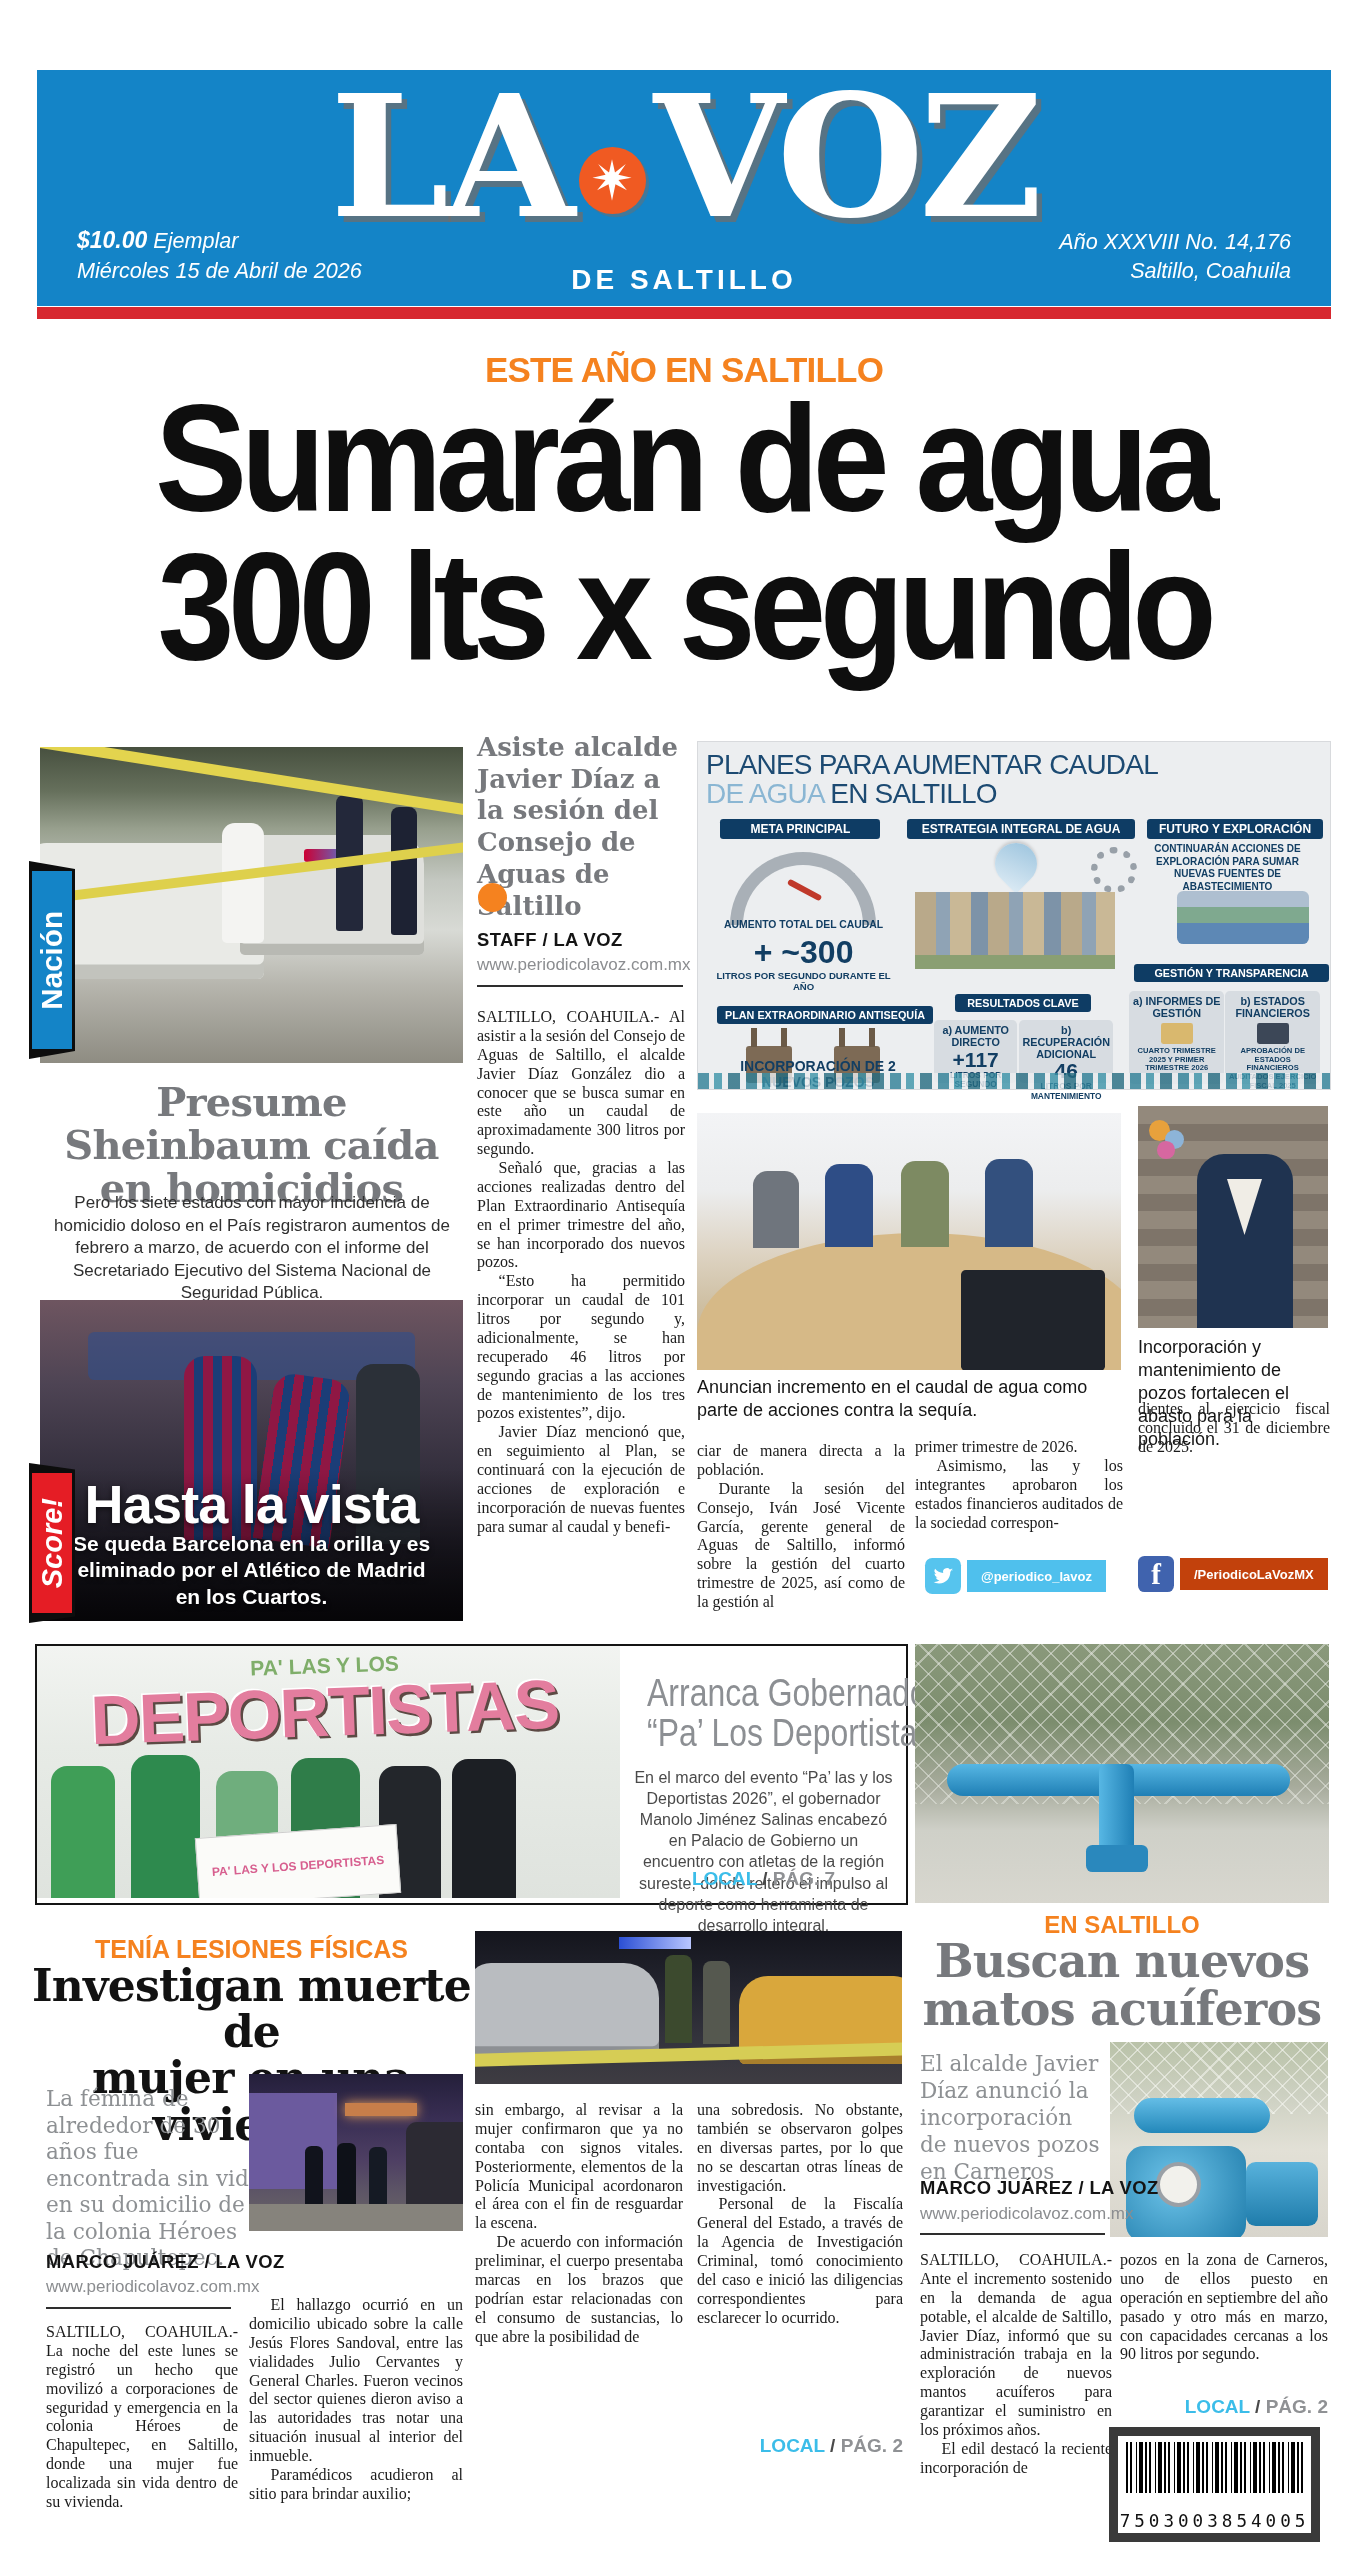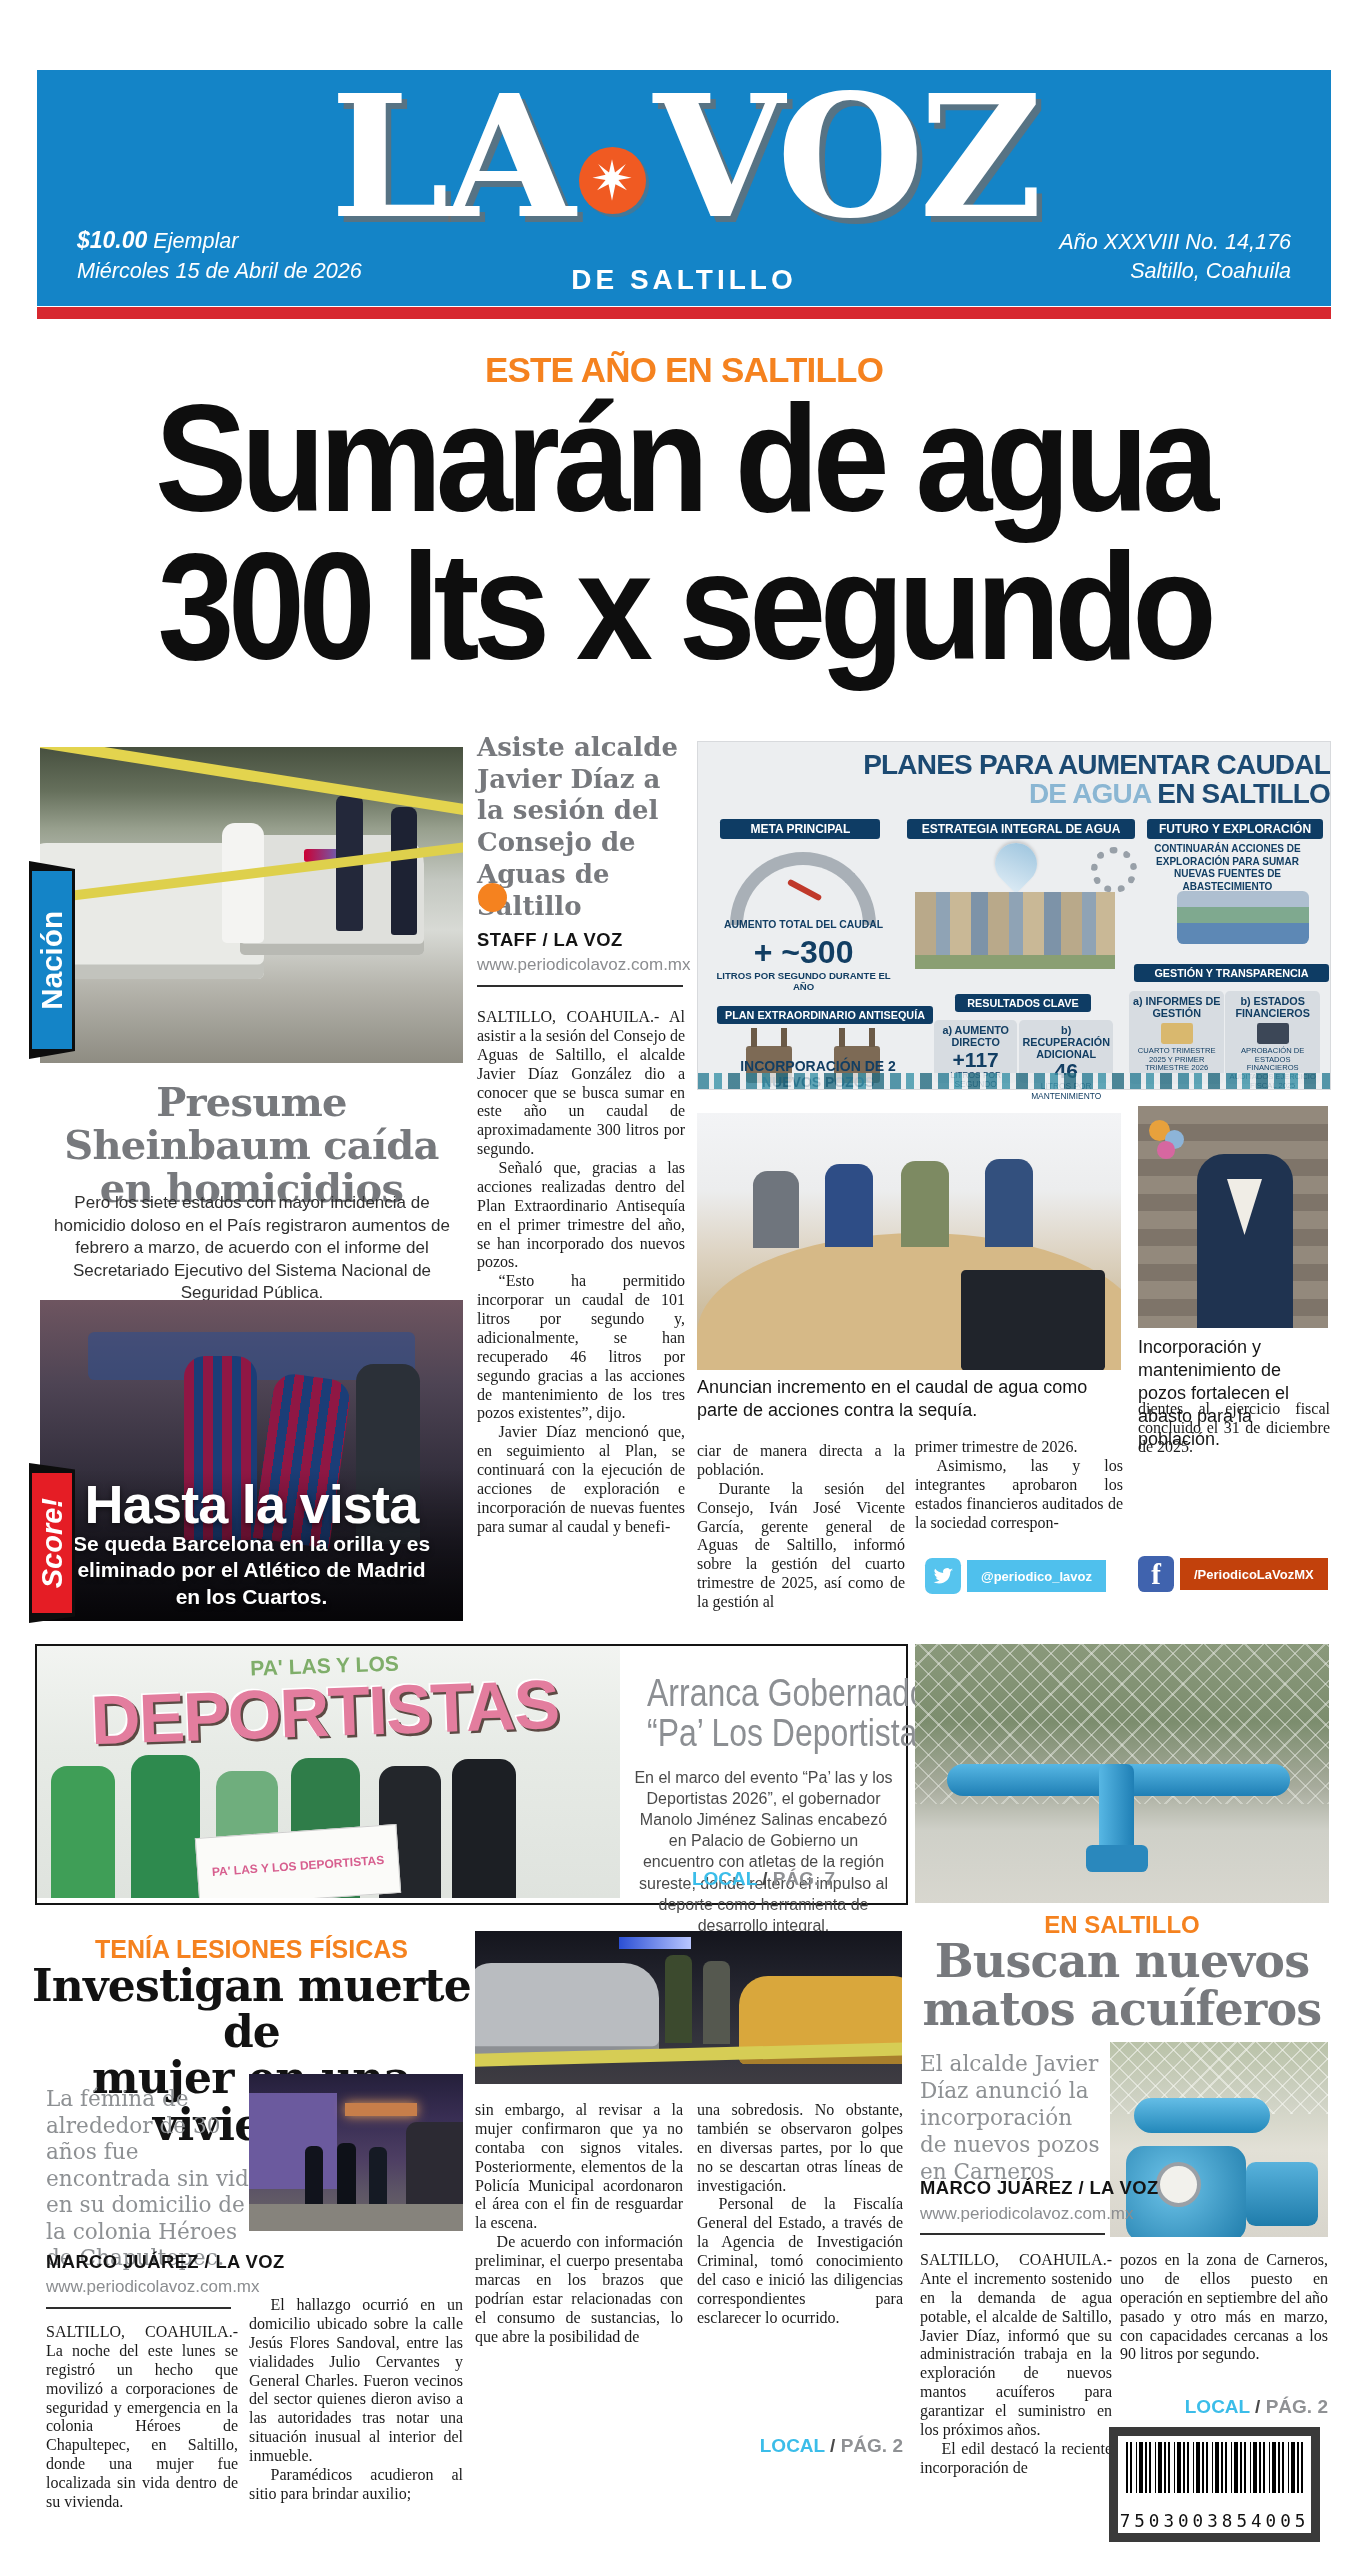--- a/index.html
+++ b/index.html
@@ -49,28 +49,28 @@
 
   .caption{font-size:18px;line-height:1.28;color:#151515;}
 
   .localpag{font-weight:bold;font-size:19px;}
   .localpag .loc{color:#3bbde9;}
   .localpag .slash{color:#4a4a4a;}
   .localpag .pag{color:#8f9194;}
 
   
   .ig{left:697px;top:741px;width:632px;height:347px;background:#eceef0;border:0.8px solid #d8dadd;}
-  .ig-title{position:absolute;top:8px;left:0;width:100%;text-align:right;font-weight:bold;font-size:28px;color:#1c4a72;letter-spacing:-0.8px;line-height:1.05;}
+  .ig-title{position:absolute;top:8px;left:8px;width:100%;text-align:left;font-weight:normal;font-size:28px;color:#1c4a72;letter-spacing:-0.8px;line-height:1.05;}
   .ig-title .lt{color:#8ab6d3;}
   .ig-pill{position:absolute;background:#0e3c64;color:#fff;font-weight:bold;font-size:12px;text-align:center;padding:3.2px 8px;border-radius:3.2px;white-space:nowrap;}
   .ig-small{position:absolute;color:#123e63;font-weight:bold;text-align:center;}
   .ig-box{position:absolute;background:#d7dce1;border-radius:4.8px;text-align:center;color:#123e63;padding:4.8px 3.2px;}
   .ig-box .bt{font-weight:bold;font-size:10.8px;line-height:1.1;}
   .ig-box .bv{font-weight:bold;font-size:27px;line-height:1.05;}
-  .ig-box .bu{font-weight:normal;font-size:8.4px;line-height:1.15;}
+  .ig-box .bu{font-weight:bold;font-size:8.4px;line-height:1.15;}
   .gauge{position:absolute;width:120px;height:60px;border:13.6px solid #a9b0b7;border-bottom:none;border-top-left-radius:128px;border-top-right-radius:128px;}
   .gauge:after{content:"";position:absolute;left:43px;top:22.4px;width:37px;height:6.4px;background:#c0392b;transform:rotate(28deg);border-radius:3.2px;}
   .drop{position:absolute;width:42px;height:42px;background:linear-gradient(160deg,#dbeaf4,#9cc4de);border-radius:0 50% 50% 50%;transform:rotate(-135deg);box-shadow:1.6px 1.6px 3.2px rgba(0,0,0,.15);}
   .skyline{position:absolute;background:
       linear-gradient(0deg, #8a9f72 0 14.4px, transparent 14.4px),
       repeating-linear-gradient(90deg,#b9a98a 0 21px,#8fa3b5 21px 35px,#c9b896 35px 56px,#7d93a8 56px 73px);}
   .igfence{position:absolute;border-radius:6.4px;background:linear-gradient(180deg,#aebfd0 0 30%,#7fa98f 30% 60%,#5d88b5 60% 100%);}
   .ig-bottom{position:absolute;left:0;bottom:0;width:100%;height:16px;background:repeating-linear-gradient(90deg,#2e7f96 0 11.2px,#eceef0 11.2px 16px,#3b93a8 16px 24px,#eceef0 24px 30px,#246b80 30px 42px,#eceef0 42px 48px);opacity:.8;}
   .well{position:absolute;width:46px;height:37px;background:#7d6a55;border-radius:3.2px;}
   .well:before{content:"";position:absolute;left:4.8px;top:-17.6px;width:6.4px;height:19px;background:#6b5a47;}

